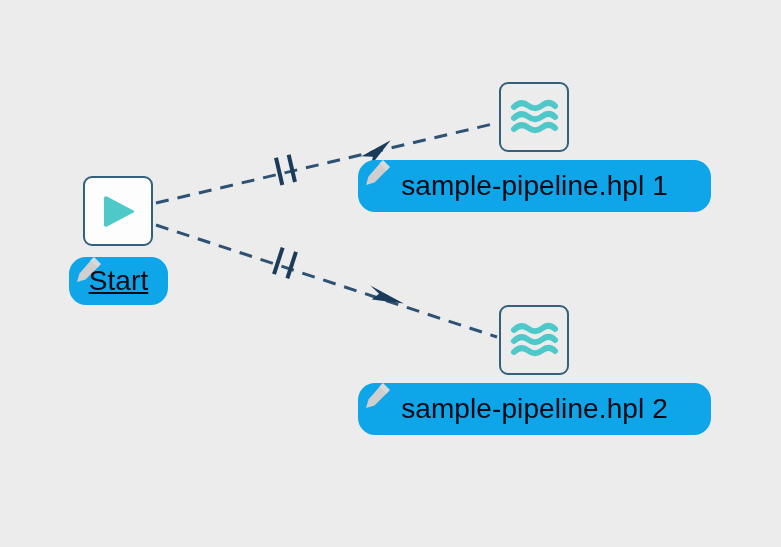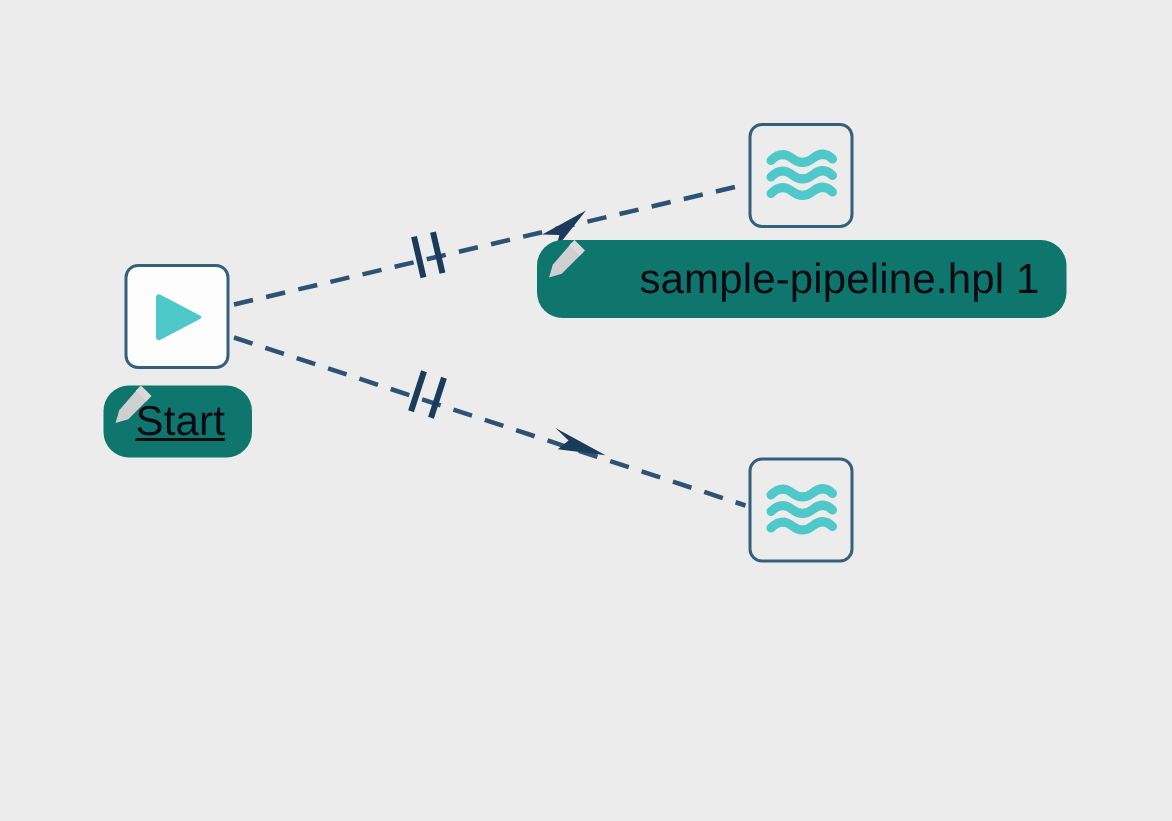--- a/index.html
+++ b/index.html
@@ -41,26 +41,26 @@
     background: #fdfdfd;
   }
   .node-pipeline {
     background: #ececec;
   }
 
   
   .node-label {
     position: absolute;
     box-sizing: border-box;
-    background: #0f766e;
+    background: #0ea5e9;
     border-radius: 17px;
     color: #0a0a14;
     display: flex;
     align-items: center;
-    justify-content: flex-end;
+    justify-content: center;
     padding: 0 18px;
     height: 48px;
     font-size: 28px;
     line-height: 1;
     letter-spacing: 0.1px;
     white-space: nowrap;
   }
   .label-text {
     position: relative;
     z-index: 2;
@@ -136,14 +136,21 @@
   </div>
 
   <div class="node node-pipeline" style="left:499px; top:305px; width:70px; height:70px;">
     <svg width="52" height="52" viewBox="0 0 52 52" xmlns="http://www.w3.org/2000/svg" fill="none" stroke="#4ec8c8" stroke-width="6" stroke-linecap="round">
       <path d="M6 16 Q13 9 20 14.5 Q27 20 34 14.5 Q41 9 47 15"></path>
       <path d="M6 27 Q13 20 20 25.5 Q27 31 34 25.5 Q41 20 47 26"></path>
       <path d="M6 38 Q13 31 20 36.5 Q27 42 34 36.5 Q41 31 47 37"></path>
     </svg>
   </div>
 
+  <div class="node-label" style="left:358px; top:383px; width:353px; height:52px;">
+    <svg class="edit-pencil" viewBox="0 0 34 34" xmlns="http://www.w3.org/2000/svg">
+      <path d="M21.5 3.5 L28.5 10.5 L14.5 24.5 L6 27 L8.5 18.5 Z" fill="#cfcfcf"></path>
+      <path d="M23 2 L30 9 L26.5 12.5 L19.5 5.5 Z" fill="#d9d9d9"></path>
+    </svg>
+    <span class="label-text">sample-pipeline.hpl 2</span>
+  </div>
 
 </div>
 
 </body></html>

